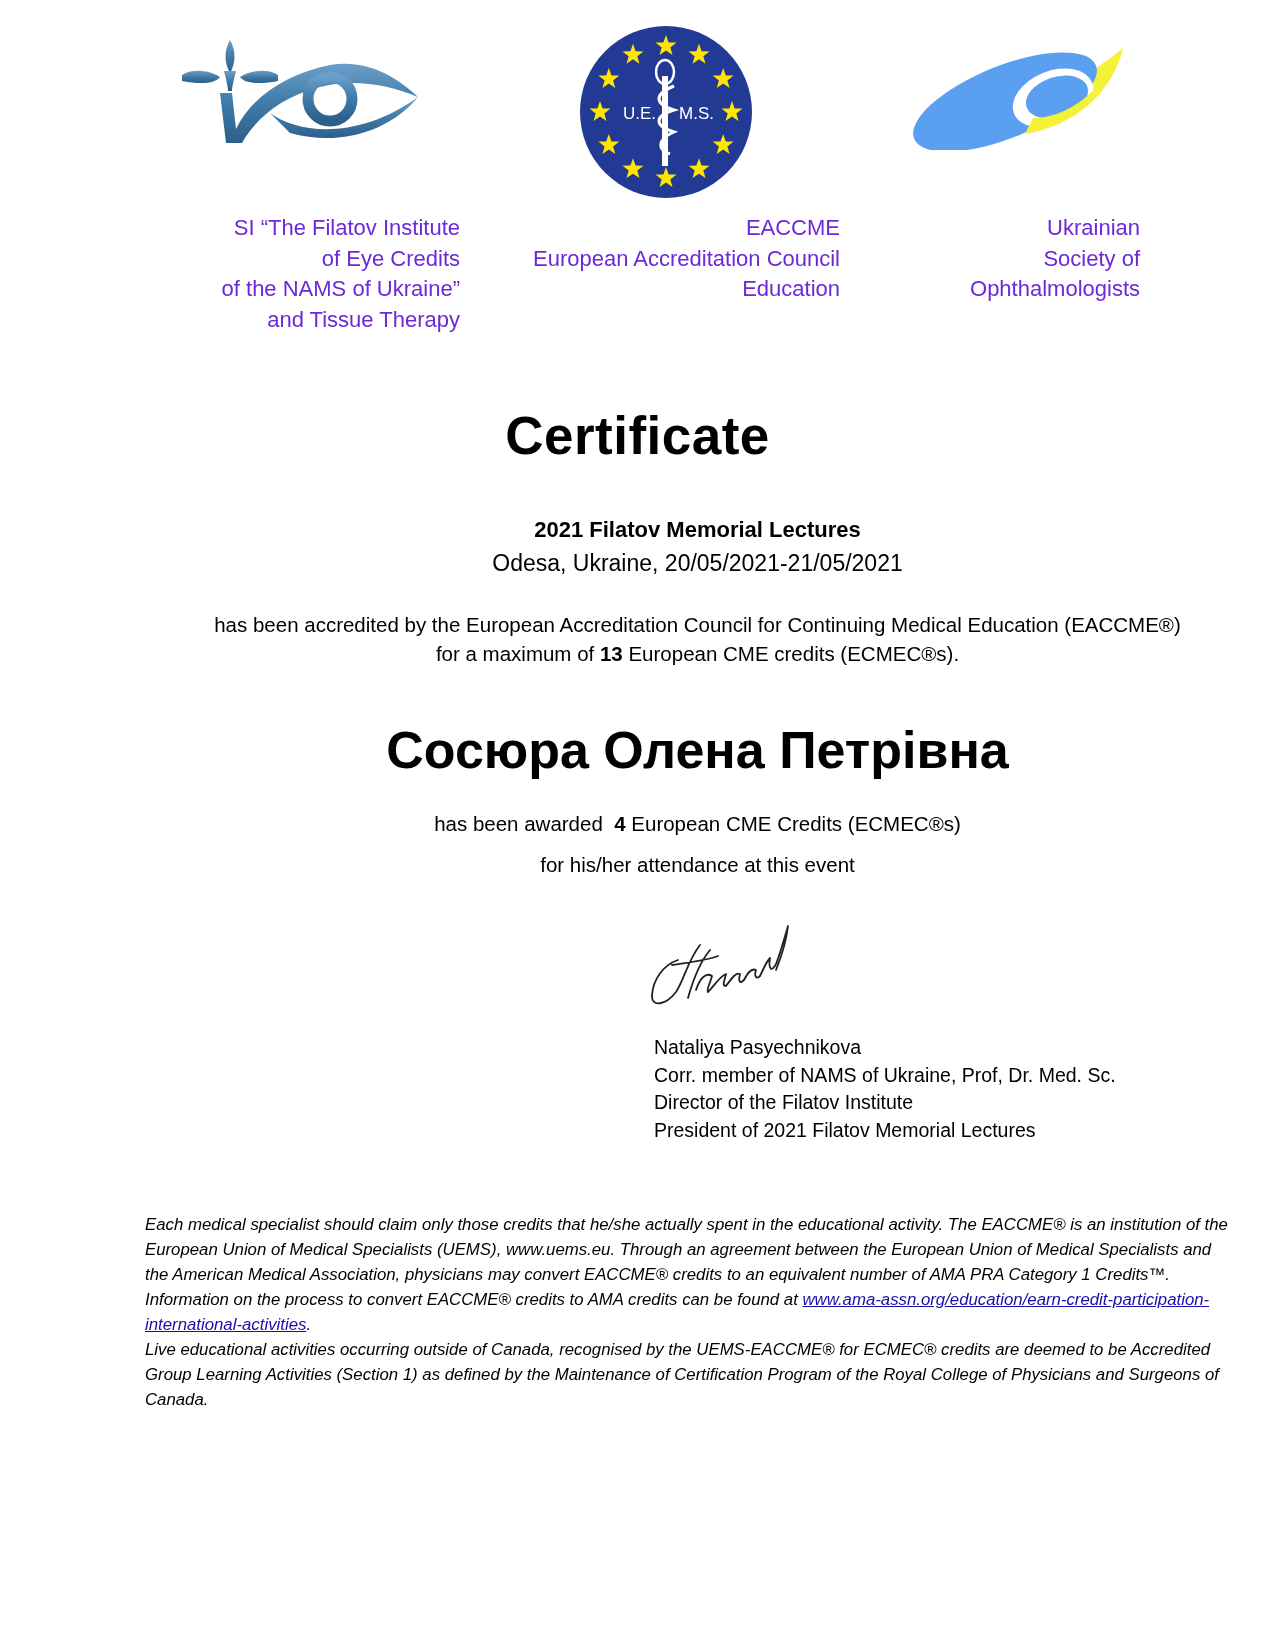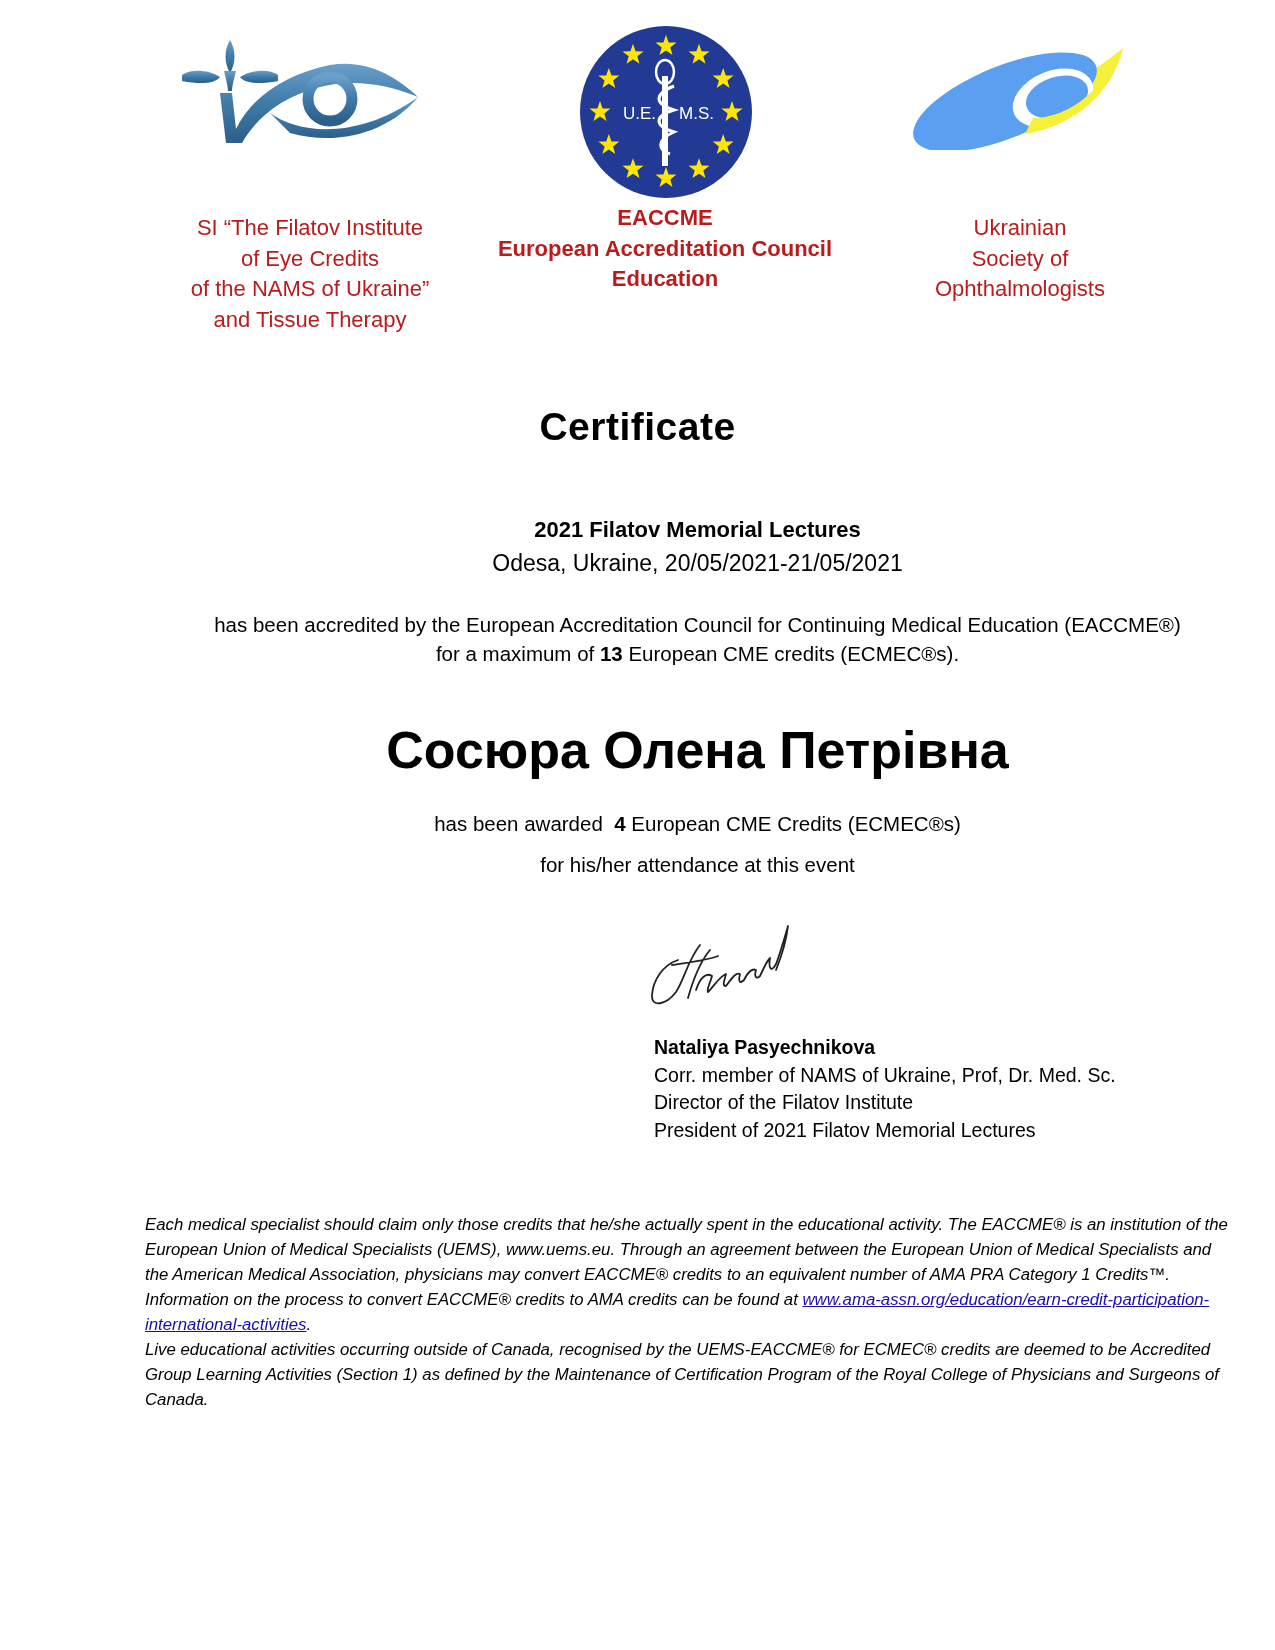--- a/index.html
+++ b/index.html
@@ -1,39 +1,39 @@
 <!DOCTYPE html>
 <html><head>
 <meta charset="utf-8">
 <style>
   html, body { margin:0; padding:0; background:#ffffff; }
   body { width:1275px; height:1650px; position:relative; overflow:hidden;
          font-family:"Liberation Sans","DejaVu Sans",sans-serif; color:#000; }
   .abs { position:absolute; }
   .center { text-align:center; }
-  .org { font-size:22px; line-height:30.5px; color:#b91c1c; }
+  .org { font-size:22px; line-height:30.5px; color:#6d28d9;text-align:right; }
   .org div { white-space:nowrap; }
   #logo-filatov { left:180px; top:35px; width:240px; height:110px; }
   #logo-uems { left:578px; top:24px; width:176px; height:176px; }
   #logo-uso { left:905px; top:40px; width:220px; height:110px; }
   #org-filatov { left:160px; top:213px; width:300px; }
-  #org-eaccme { left:490px; top:203px; width:350px;font-weight:bold; }
+  #org-eaccme { left:490px; top:213px; width:350px; }
   #org-uso { left:900px; top:213px; width:240px; }
-  #cert-title { left:0; width:1275px; top:405px; font-size:39px; font-weight:bold; letter-spacing:0.5px; }
+  #cert-title { left:0; width:1275px; top:405px; font-size:53px; font-weight:bold; letter-spacing:0.5px; }
   #event-name { left:0; width:1395px; top:517px; font-size:22px; font-weight:bold; }
   #event-place { left:0; width:1395px; top:550px; font-size:23px; }
   #accr1 { left:0; width:1395px; top:613px; font-size:20.5px; white-space:nowrap; }
   #accr2 { left:0; width:1395px; top:642px; font-size:20.5px; }
   #recipient { left:0; width:1395px; top:720px; font-size:52px; font-weight:bold; }
   #awarded { left:0; width:1395px; top:812px; font-size:20.5px; }
   #attendance { left:0; width:1395px; top:853px; font-size:20.5px; }
   #signature { left:648px; top:920px; width:150px; height:95px; }
   #signer { left:654px; top:1034px; font-size:19.5px; line-height:27.5px; }
   #signer div { white-space:nowrap; }
-  #signer .name { font-weight:bold; }
+  #signer .name { font-weight:normal; }
   #disclaimer { left:145px; top:1212px; width:1090px; font-size:16.8px; line-height:25px;font-style:italic; }
   #disclaimer p { margin:0; }
   .link { color:#1a0dab; text-decoration:underline; cursor:pointer; }
 </style>
 </head>
 <body>
 
 <div id="logo-filatov" class="abs">
   <svg width="240" height="110" viewBox="0 0 240 110">
     <defs>

